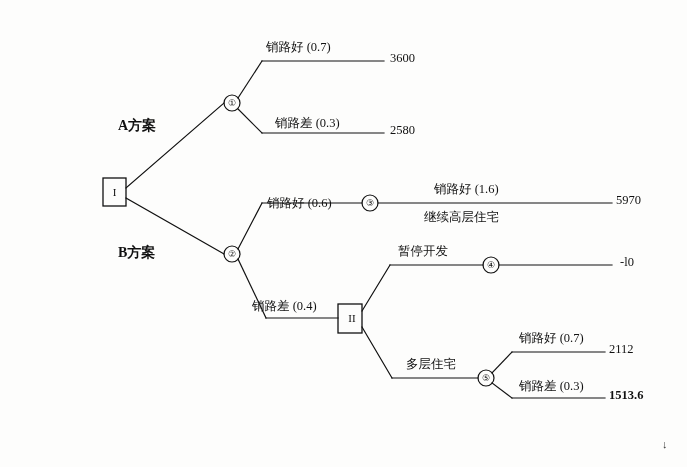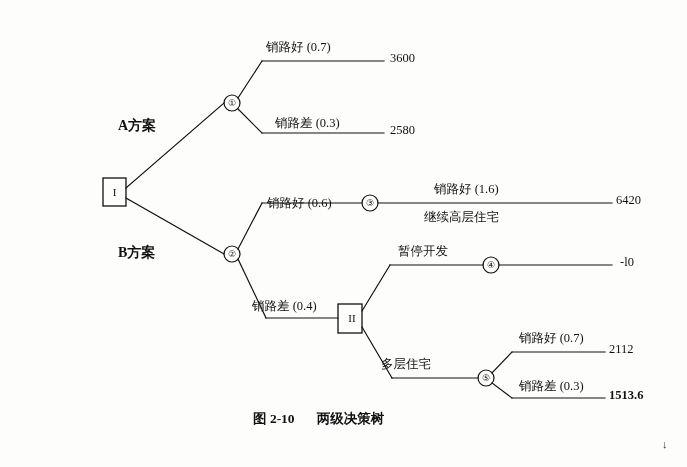--- a/index.html
+++ b/index.html
@@ -133,31 +133,28 @@
   <div class="lbl" style="left:266px; top:41px;">销路好 (0.7)</div>
   <div class="lbl" style="left:275px; top:117px;">销路差 (0.3)</div>
 
   <div class="lbl" style="left:267px; top:197px;">销路好 (0.6)</div>
   <div class="lbl" style="left:252px; top:300px;">销路差 (0.4)</div>
 
   <div class="lbl" style="left:434px; top:183px;">销路好 (1.6)</div>
   <div class="lbl" style="left:424px; top:211px;">继续高层住宅</div>
 
   <div class="lbl" style="left:398px; top:245px;">暂停开发</div>
-  <div class="lbl" style="left:381px; top:358px;">多层住宅</div>
+  <div class="lbl" style="left:406px; top:358px;">多层住宅</div>
 
   <div class="lbl" style="left:519px; top:332px;">销路好 (0.7)</div>
   <div class="lbl" style="left:519px; top:380px;">销路差 (0.3)</div>
 
   <div class="lbl" style="left:390px; top:52px;">3600</div>
   <div class="lbl" style="left:390px; top:124px;">2580</div>
-  <div class="lbl" style="left:616px; top:194px;">6420</div>
+  <div class="lbl" style="left:616px; top:194px;">5970</div>
   <div class="lbl" style="left:620px; top:256px;">-l0</div>
   <div class="lbl" style="left:609px; top:343px;">2112</div>
   <div class="lbl" style="left:609px; top:389px;font-weight:bold;">1513.6</div>
 
-  <div class="caption" style="left:253px; top:410px;">
-    <span>图 2-10</span><span class="gap"></span><span>两级决策树</span>
-  </div>
 
   <div class="corner-mark" style="left:662px; top:438px;">↓</div>
 
 </div>
 
 </body></html>

